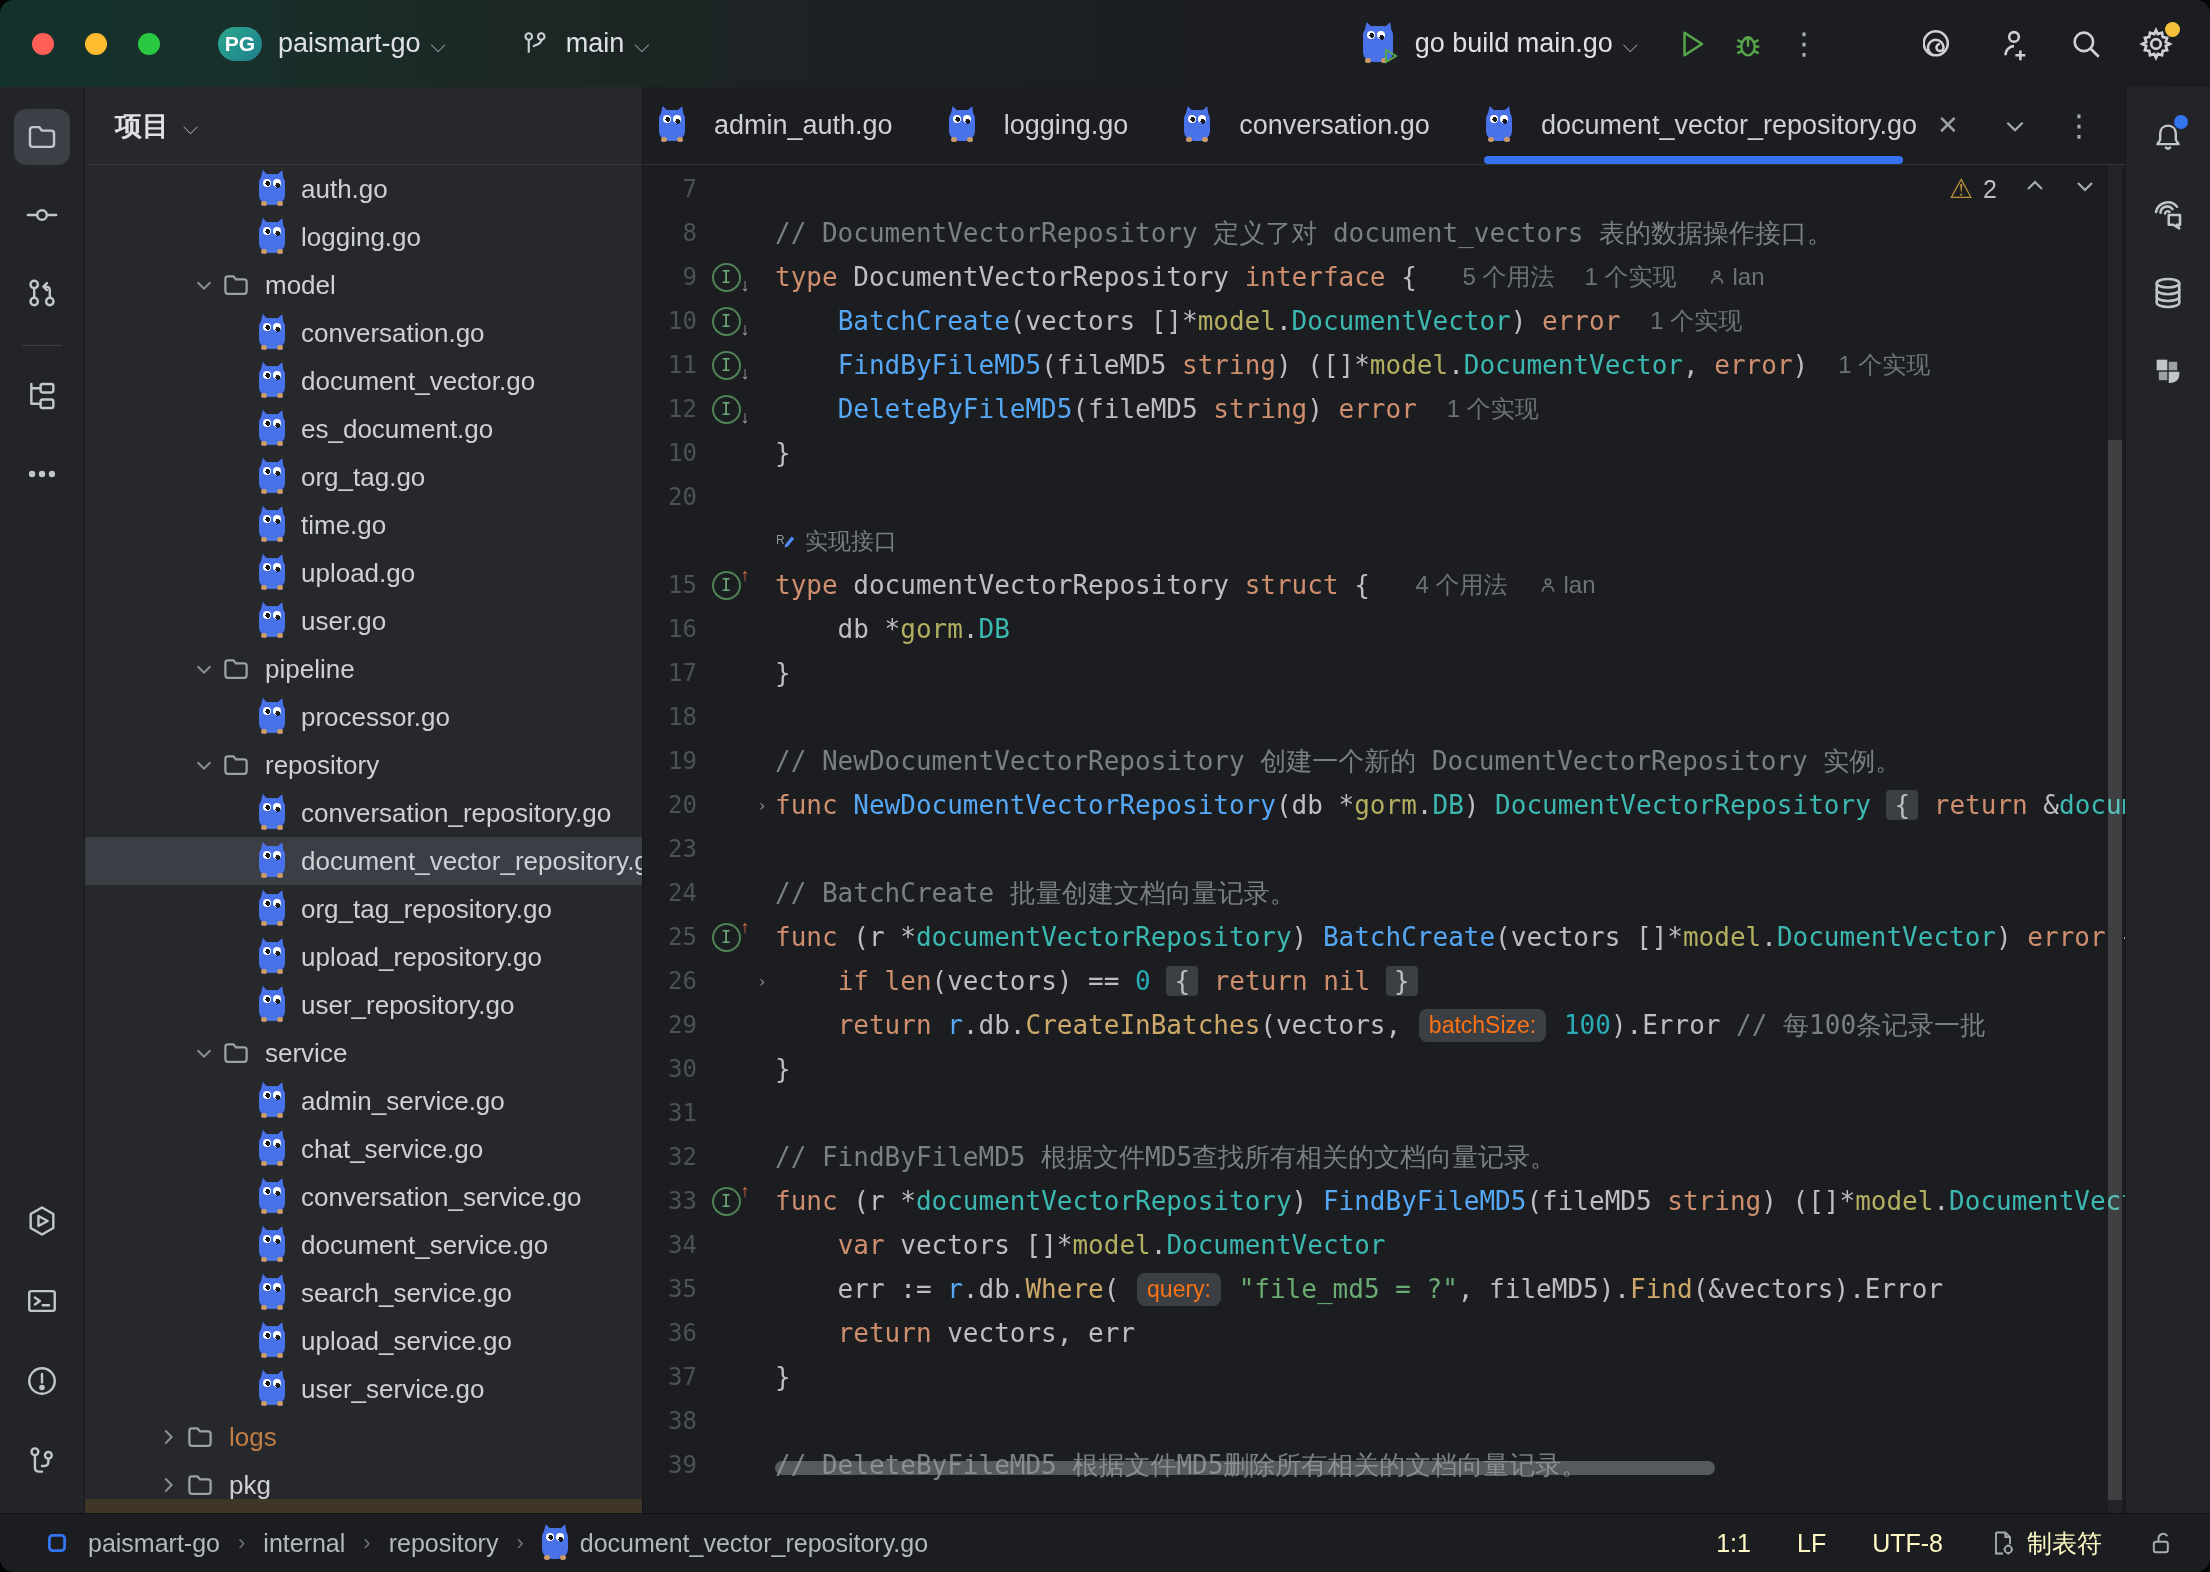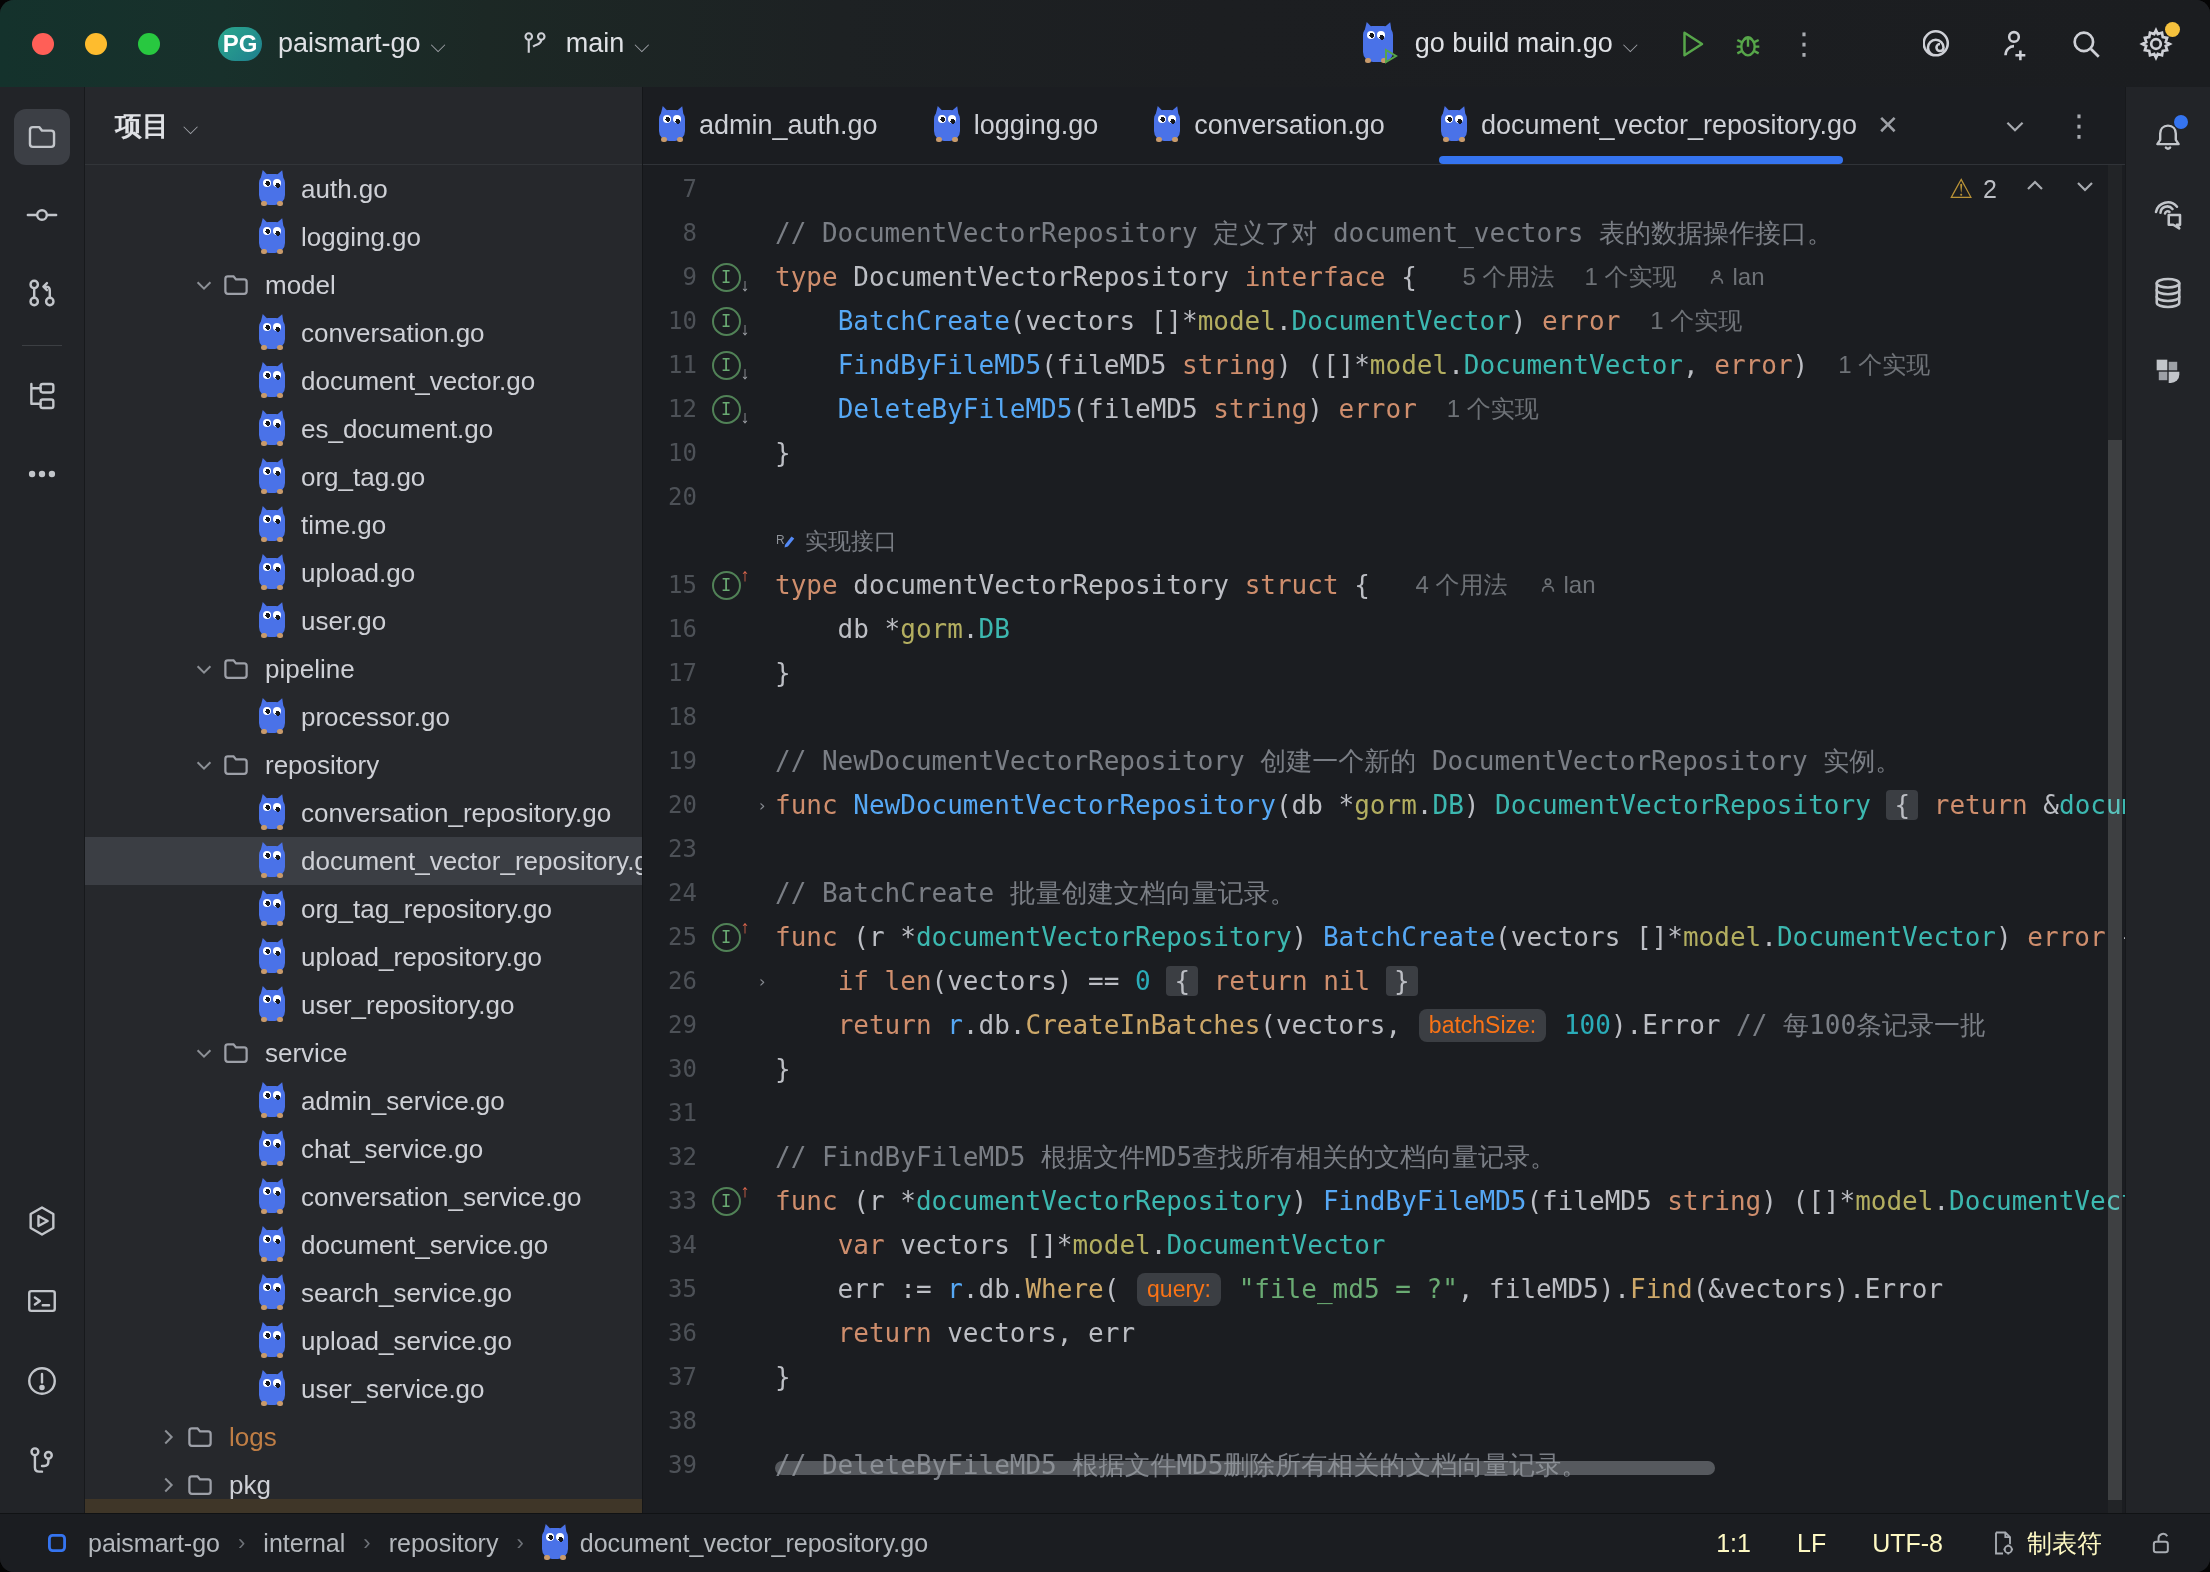--- a/index.html
+++ b/index.html
@@ -10,21 +10,21 @@
 
   
   .titlebar { position:absolute; top:0; left:0; right:0; height:87px;
     background:linear-gradient(90deg,#14322C 0%,#18302B 10%,#1C2825 22%,#1D2123 38%,#1C1E21 55%,#1B1D20 100%);
     display:flex; align-items:center; }
   .traffic { display:flex; gap:31px; margin-left:32px; }
   .traffic span { width:22px; height:22px; border-radius:50%; display:block; }
   .t-red{background:#FF5F57}.t-yellow{background:#FEBC2E}.t-green{background:#28C840}
   .pg-badge { margin-left:58px; width:44px; height:34px; border-radius:20px;
     background:linear-gradient(135deg,#2BA88D 0%,#1E7F8E 100%);
-    color:#fff; font-weight:bold; font-size:24px; display:flex; align-items:center; justify-content:center; }
+    color:#fff; font-weight:bold; font-size:21px; display:flex; align-items:center; justify-content:center; }
   .tb-label { font-size:27px; color:#DFE1E5; margin-left:16px; }
   .chev { color:#9DA0A6; font-size:20px; margin-left:10px; transform:translateY(2px); display:inline-block; }
   .branch-group { display:flex; align-items:center; margin-left:74px; }
   .run-group { display:flex; align-items:center; margin-left:auto; }
   .icon { display:inline-flex; align-items:center; justify-content:center; }
   .icon svg { display:block; }
   .tb-btn { display:flex; align-items:center; justify-content:center; width:56px; height:56px; border-radius:10px; }
   .gear-wrap { position:relative; }
   .gear-dot { position:absolute; top:6px; right:4px; width:15px; height:15px; border-radius:50%; background:#F5C13D; }
 
@@ -60,21 +60,21 @@
   .gopher::after { content:""; position:absolute; top:7px; left:14px; width:8px; height:8px; border-radius:50%;
      background:radial-gradient(circle at 60% 55%, #17181B 0 2.4px, rgba(255,255,255,0) 2.4px); }
   .gopher .paw { position:absolute; bottom:-1px; left:2px; width:6px; height:5px; background:#C89A6B; border-radius:3px; box-shadow:16px 0 0 0 #C89A6B; }
   .gopher .ear { position:absolute; top:-4px; left:0; width:0; height:0; border-left:5px solid transparent; border-right:4px solid transparent; border-bottom:8px solid #4A72E8; transform:rotate(-18deg); }
   .gopher .ear.r { left:auto; right:0; transform:rotate(18deg); }
 
   
   .editor-col { flex:1; display:flex; flex-direction:column; min-width:0; background:#1B1D21; }
   .tabbar { height:78px; flex:none; display:flex; align-items:stretch; border-bottom:1px solid #303338; overflow:hidden; }
   .tab { display:flex; align-items:center; padding:0 28px; position:relative; flex:none; font-size:27px; color:#CED0D6; }
-  .tab .tab-inner { display:flex; align-items:center; gap:14px; position:relative; height:100%; }
+  .tab .tab-inner { display:flex; align-items:center; gap:29px; position:relative; height:100%; }
   .tab.first { margin-left:-12px; }
   .tab-underline { position:absolute; left:26px; right:84px; bottom:0; height:8px; border-radius:5px; background:#3574F0; }
   .tab-close { margin-left:20px; color:#9DA0A6; font-size:26px; }
   .tabbar-tools { margin-left:auto; display:flex; align-items:center; gap:8px; padding-right:18px; }
 
   
   .code-area { flex:1; position:relative; overflow:hidden; font-family:"DejaVu Sans Mono","Liberation Sans",monospace; }
   .code-scroll { position:absolute; top:2px; left:0; right:0; }
   .code-line { height:44px; display:flex; align-items:center; white-space:pre; }
   .ln { width:60px; flex:none; text-align:right; color:#4D5157; font-size:24px; padding-right:6px; font-family:"DejaVu Sans Mono",monospace; }

